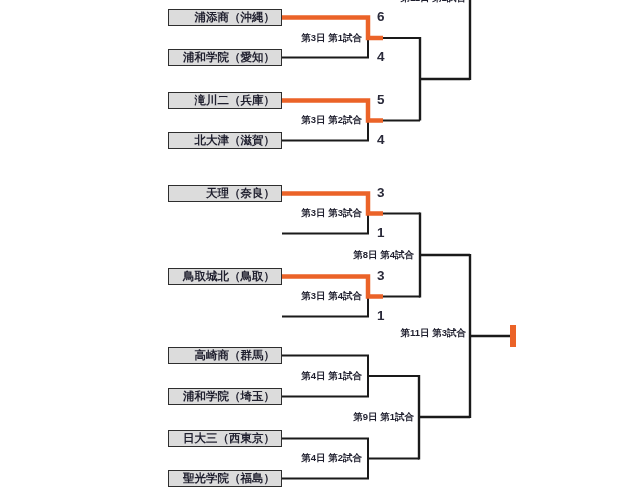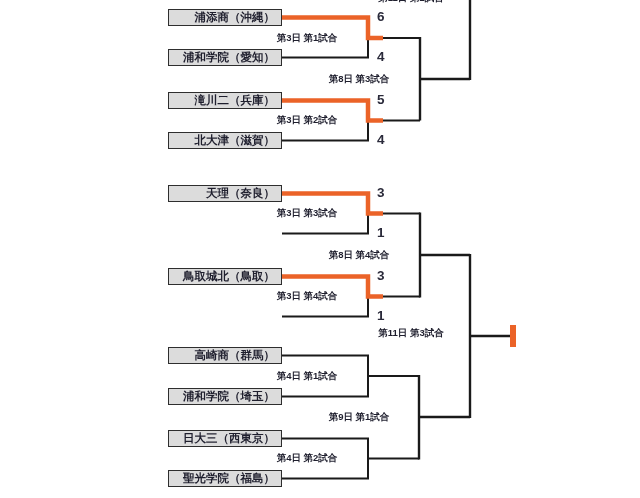--- a/index.html
+++ b/index.html
@@ -13,21 +13,21 @@
     background:#dcdcdc;border:1.5px solid #2e2e2e;
     font-size:11.5px;font-weight:bold;color:#1f1f2e;
     text-align:right;line-height:14px;padding-right:6px;letter-spacing:0px;
     white-space:nowrap;
   }
   .score{
     position:absolute;left:377px;height:18px;line-height:18px;
     font-size:13.5px;font-weight:bold;color:#2a2a3a;
   }
   .mlabel{
-    position:absolute;width:110px;height:12px;line-height:12px;text-align:center;
+    position:absolute;width:110px;height:12px;line-height:12px;text-align:right;
     font-size:9.5px;font-weight:bold;color:#1f1f2e;white-space:nowrap;
   }
   .mlabel.r1{left:252px;}
   .mlabel.r2{left:304px;}
   .mlabel.qf{left:356px;}
   .winner-slot{
     position:absolute;left:510px;top:325px;width:118px;height:22px;background:#eb6328;
   }
   .logo-bar{
     position:absolute;left:545px;top:0px;width:95px;height:7px;background:#eb6328;
@@ -104,21 +104,20 @@
   <div class="score" style="top:267px">3</div>
   <div class="score" style="top:307px">1</div>
 
   <div class="mlabel r1" style="top:32px">第3日 第1試合</div>
   <div class="mlabel r1" style="top:114px">第3日 第2試合</div>
   <div class="mlabel r1" style="top:207px">第3日 第3試合</div>
   <div class="mlabel r1" style="top:290px">第3日 第4試合</div>
   <div class="mlabel r1" style="top:370px">第4日 第1試合</div>
   <div class="mlabel r1" style="top:452px">第4日 第2試合</div>
 
-  <div class="mlabel r2" style="top:73px">第8日 第3試合</div>
   <div class="mlabel r2" style="top:249px">第8日 第4試合</div>
   <div class="mlabel r2" style="top:411px">第9日 第1試合</div>
 
   <div class="mlabel qf" style="top:-8px">第11日 第2試合</div>
   <div class="mlabel qf" style="top:327px">第11日 第3試合</div>
 
   <div class="winner-slot"></div>
 
   <div class="logo-bar"></div>
   <div class="logo-text">ReseMom</div>

